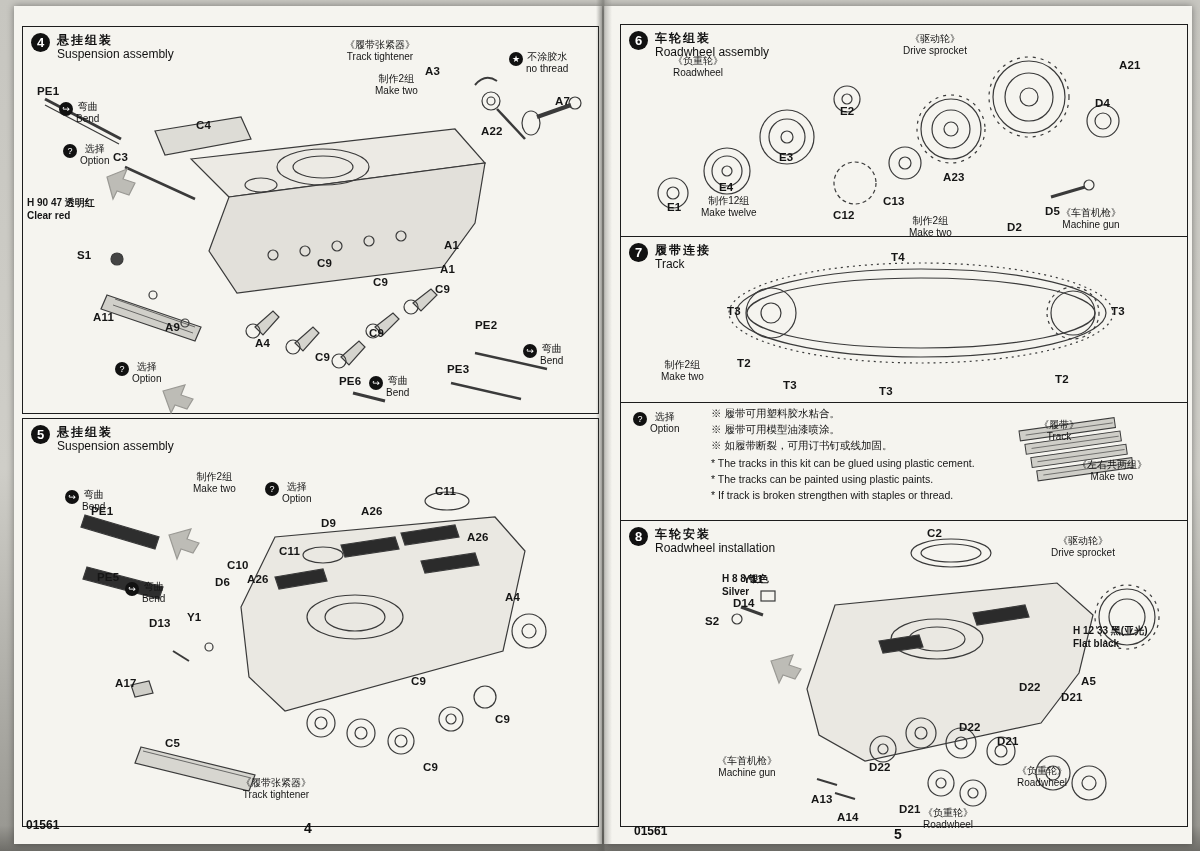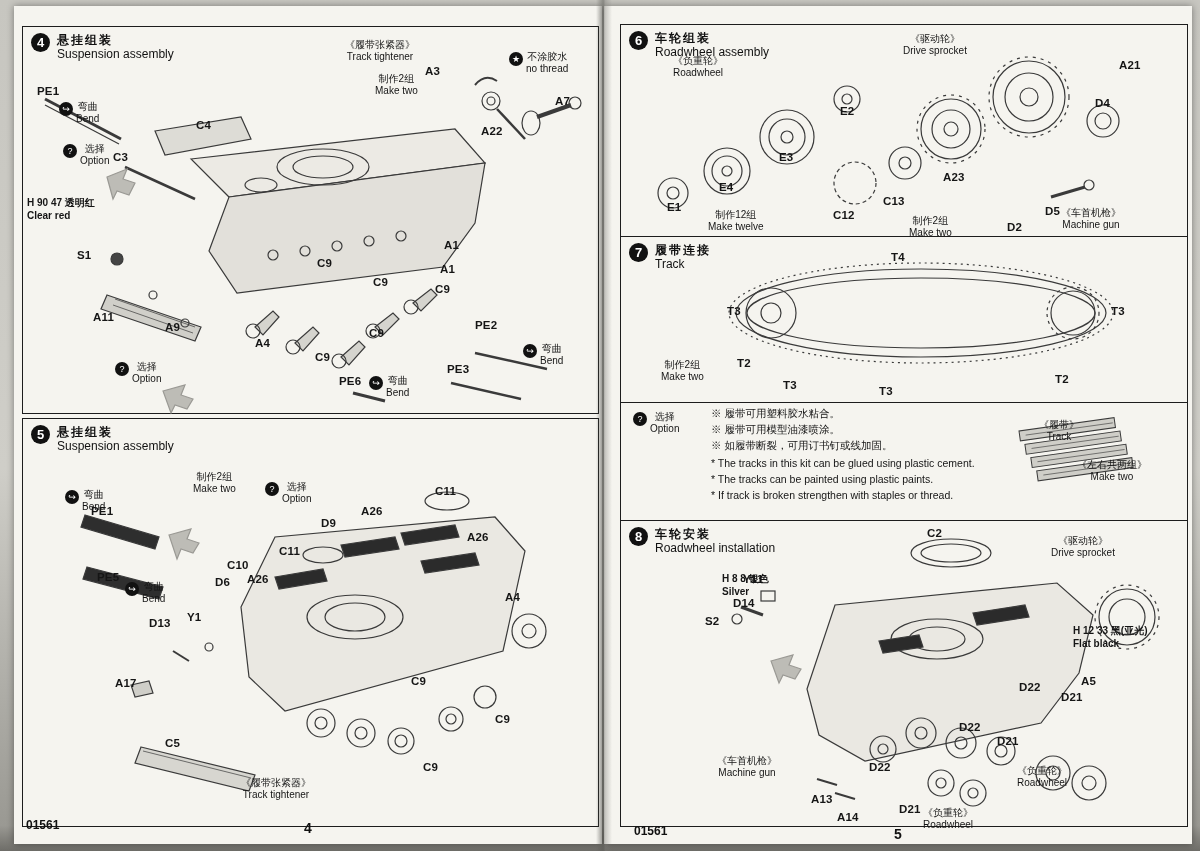--- a/index.html
+++ b/index.html
@@ -245,21 +245,21 @@
       <div class="labels">
           <span class="lbl cap" style="left: 282px; top: 8px;">《驱动轮》
 Drive sprocket</span>
           <span class="lbl part" style="left: 498px; top: 34px; text-align: right;">A21</span>
           <span class="lbl cap" style="left: 52px; top: 30px;">《负重轮》
 Roadwheel</span>
           <span class="lbl part" style="left: 219px; top: 44px; margin-top: 36px;">E2</span>
           <span class="lbl part" style="left: 158px; top: 126px; text-align: right;">E3</span>
           <span class="lbl part" style="left: 98px; top: 156px;">E4</span>
           <span class="lbl part" style="left: 46px; top: 176px;">E1</span>
-          <span class="lbl cap" style="left: 80px; top: 184px; margin-left: 7px;">制作12组
+          <span class="lbl cap" style="left: 80px; top: 170px;">制作12组
 Make twelve</span>
           <span class="lbl part" style="left: 212px; top: 184px;">C12</span>
           <span class="lbl part" style="left: 262px; top: 170px;">C13</span>
           <span class="lbl cap" style="left: 288px; top: 190px;">制作2组
 Make two</span>
           <span class="lbl part" style="left: 322px; top: 146px;">A23</span>
           <span class="lbl part" style="left: 474px; top: 72px;">D4</span>
           <span class="lbl part" style="left: 424px; top: 180px;">D5</span>
           <span class="lbl part" style="left: 386px; top: 196px;">D2</span>
           <span class="lbl cap" style="left: 440px; top: 182px;">《车首机枪》

